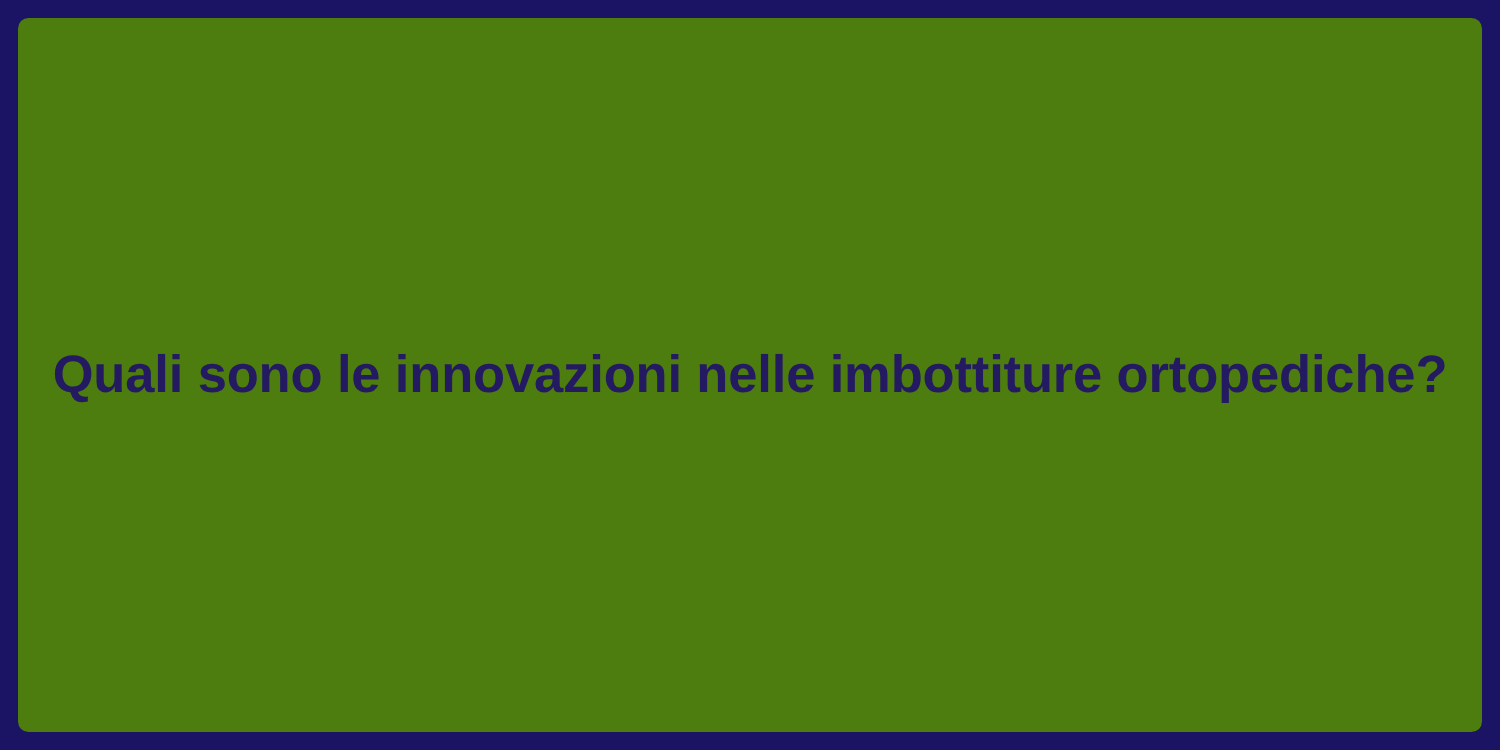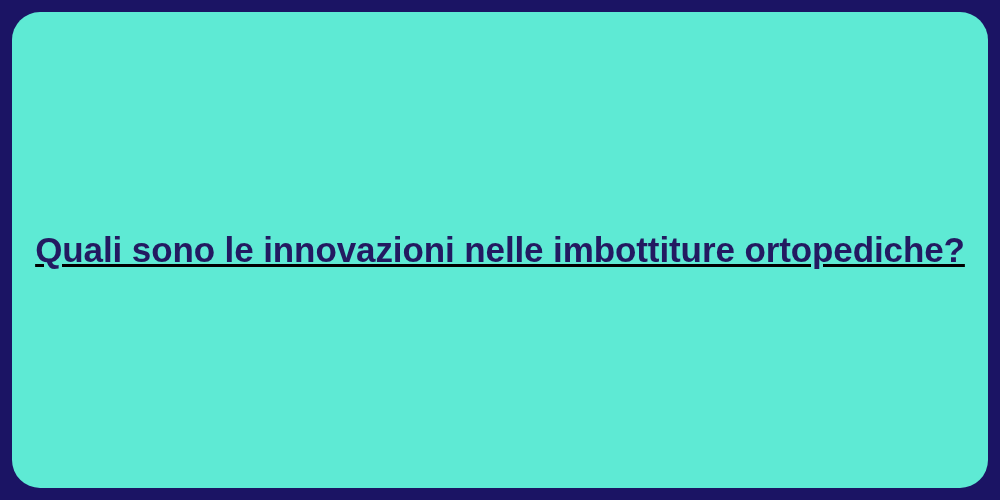--- a/index.html
+++ b/index.html
@@ -25,28 +25,27 @@
     padding: 12px;
     display: flex;
     align-items: stretch;
     justify-content: stretch;
   }
 
   .card {
     position: relative;
     box-sizing: border-box;
     flex: 1 1 auto;
-    background: #5eead4;
-    border-radius: 28px;
+    background: #4d7c0f;
+    border-radius: 7px;
     display: flex;
     align-items: center;
     justify-content: center;
     padding: 20px 60px;
     overflow: hidden;
-    text-decoration: underline;
   }
 
   .question-text {
     margin: 0;
     font-family: "Liberation Sans", sans-serif;
     font-weight: 700;
     font-size: 35px;
     line-height: 1.25;
     letter-spacing: -0.1px;
     color: #231a61;

